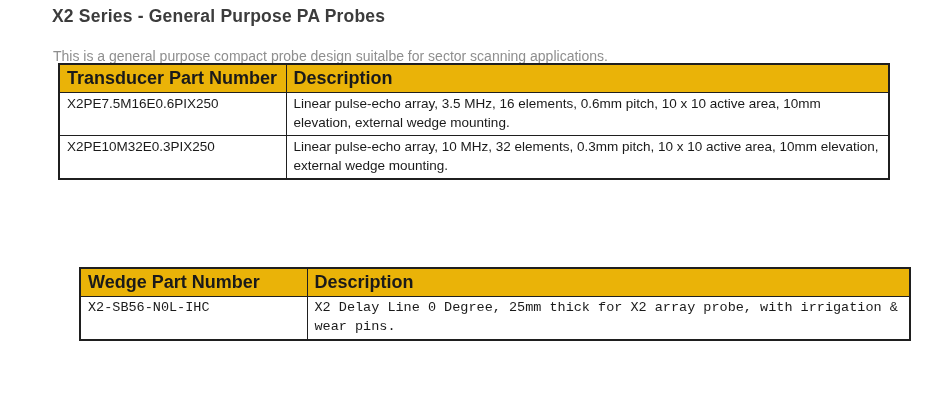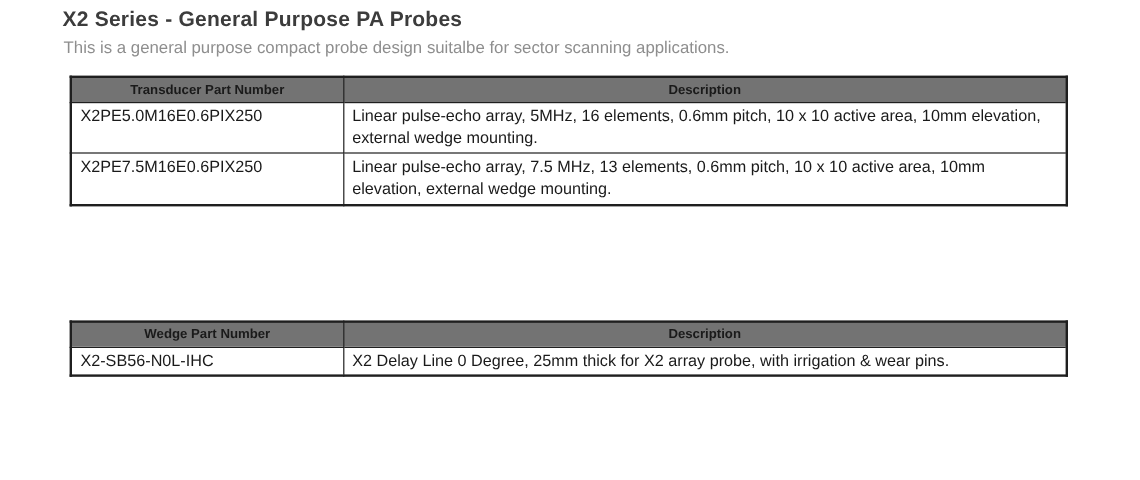--- a/index.html
+++ b/index.html
@@ -10,55 +10,55 @@
     overflow: hidden;
   }
   .page { position: relative; width: 950px; height: 400px; }
 
   .doc-title {
     position: absolute; left: 52px; top: 6px;
     font-size: 17.5px; font-weight: bold; color: #3c3c3c;
     letter-spacing: 0.2px;
   }
   .doc-subtitle {
-    position: absolute; left: 53px; top: 31px;
+    position: absolute; left: 53px; top: 48px;
     font-size: 14px; color: #8e8e8e;
   }
 
   table.spec {
     position: absolute; left: 58px; width: 832px;
     border-collapse: collapse;
     table-layout: fixed;
   }
   #transducer-table { top: 63px; }
-  #wedge-table { top: 267px; }
+  #wedge-table { top: 267px; margin-left: 21px; }
 
   table.spec, table.spec th, table.spec td {
     border: 1px solid #1f1f1f;
   }
   table.spec { border: 2px solid #1f1f1f; }
 
   table.spec th {
-    background: #737373;
-    font-size: 11px; font-weight: bold; color: #1a1a1a;
-    text-align: center;
+    background: #eab308;
+    font-size: 18px; font-weight: bold; color: #1a1a1a;
+    text-align: left;
     padding: 3px 7px;
     height: 21px;
   }
   table.spec td {
     font-size: 13.5px; color: #1a1a1a;
     padding: 2px 7px;
     vertical-align: top;
     line-height: 1.4;
     background: #ffffff;
   }
   col.part-col { width: 227px; }
 
   #transducer-table td { height: 42px; }
-  #wedge-table td { height: 21px; padding-top: 2px; padding-bottom: 2px; }
+  #wedge-table td { height: 21px; padding-top: 2px; padding-bottom: 2px; font-family: Liberation Mono, monospace; }
 </style>
 </head>
 <body>
 
 <div class="page">
 
   <div class="doc-title">X2 Series - General Purpose PA Probes</div>
   <div class="doc-subtitle">This is a general purpose compact probe design suitalbe for sector scanning applications.</div>
 
   <table class="spec" id="transducer-table">
@@ -67,26 +67,26 @@
         <col>
       </colgroup>
     <thead>
       <tr>
         <th>Transducer Part Number</th>
         <th>Description</th>
       </tr>
     </thead>
     <tbody>
       <tr>
-        <td>X2PE5.0M16E0.6PIX250</td>
-        <td>Linear pulse-echo array, 5MHz, 16 elements, 0.6mm pitch, 10 x 10 active area, 10mm elevation, external wedge mounting.</td>
+        <td>X2PE7.5M16E0.6PIX250</td>
+        <td>Linear pulse-echo array, 3.5 MHz, 16 elements, 0.6mm pitch, 10 x 10 active area, 10mm elevation, external wedge mounting.</td>
       </tr>
       <tr>
-        <td>X2PE7.5M16E0.6PIX250</td>
-        <td>Linear pulse-echo array, 7.5 MHz, 13 elements, 0.6mm pitch, 10 x 10 active area, 10mm elevation, external wedge mounting.</td>
+        <td>X2PE10M32E0.3PIX250</td>
+        <td>Linear pulse-echo array, 10 MHz, 32 elements, 0.3mm pitch, 10 x 10 active area, 10mm elevation, external wedge mounting.</td>
       </tr>
     </tbody>
   </table>
 
   <table class="spec" id="wedge-table">
     <colgroup>
         <col class="part-col">
         <col>
       </colgroup>
     <thead>

